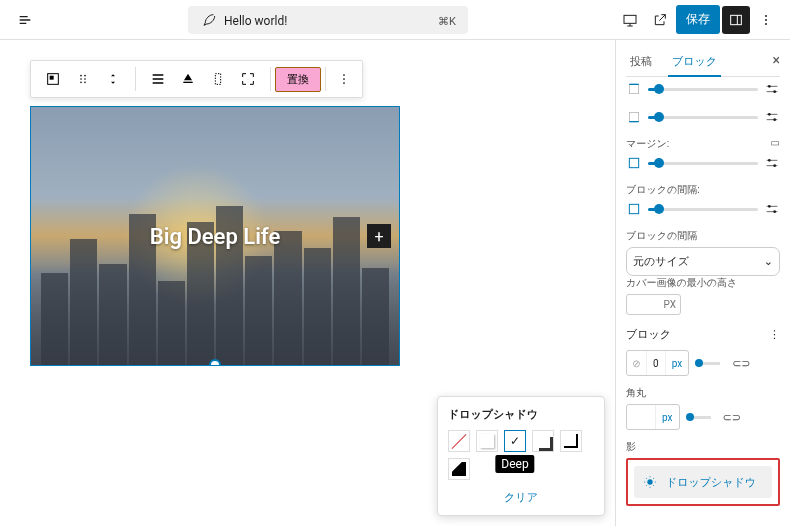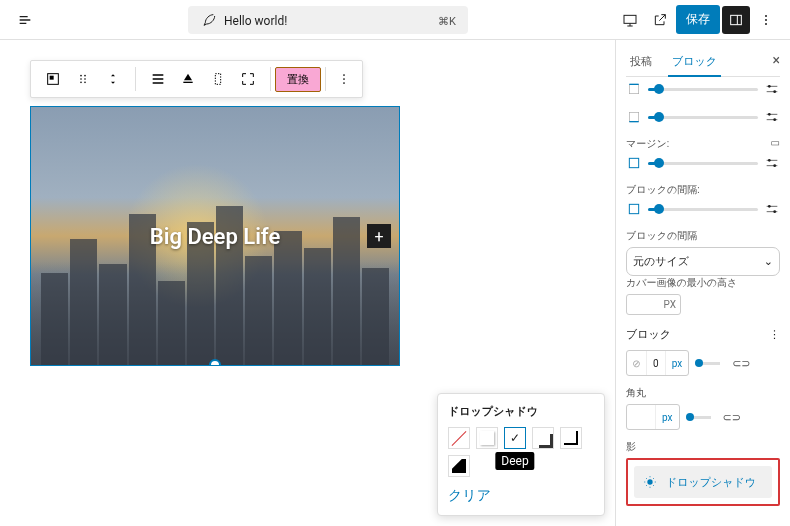--- a/index.html
+++ b/index.html
@@ -30,21 +30,21 @@
 .resize-handle{position:absolute;bottom:-6px;left:50%;transform:translateX(-50%);width:12px;height:12px;background:#fff;border:2px solid #007cba;border-radius:50%;z-index:5}
 .shadow-popover{position:absolute;right:10px;bottom:10px;width:168px;background:#fff;border:1px solid #ddd;box-shadow:0 2px 10px rgba(0,0,0,0.15);padding:10px;border-radius:4px}
 .shadow-popover h4{font-size:11px;font-weight:600;margin-bottom:8px}
 .shadow-swatches{display:flex;gap:6px;margin-bottom:10px;flex-wrap:wrap}
 .shadow-sw{width:22px;height:22px;border:1px solid #ddd;cursor:pointer;position:relative;background:#fff}
 .shadow-sw.none::after{content:"";position:absolute;top:50%;left:0;right:0;border-top:1px solid #d63638;transform:rotate(-45deg)}
 .shadow-sw.selected{border:1px solid #007cba}
 .shadow-sw.selected::after{content:"✓";position:absolute;inset:0;display:flex;align-items:center;justify-content:center;font-size:12px}
 .shadow-sw .inner{position:absolute;inset:3px}
 .sw-tip{position:absolute;top:24px;left:50%;transform:translateX(-50%);background:#000;color:#fff;font-size:12px;padding:2px 6px;border-radius:2px;white-space:nowrap}
-.shadow-popover .clear{text-align:left;color:#007cba;font-size:14px;cursor:pointer}
+.shadow-popover .clear{text-align:center;color:#007cba;font-size:11px;cursor:pointer}
 .sidebar{width:175px;border-left:1px solid #e0e0e0;padding:8px 10px;overflow-y:auto;font-size:11px}
 .sb-tabs{display:flex;gap:12px;border-bottom:1px solid #e0e0e0;margin-bottom:4px;position:relative}
 .sb-tab{padding:6px 4px;cursor:pointer;color:#555}
 .sb-tab.active{color:#007cba;border-bottom:2px solid #007cba;margin-bottom:-1px;font-weight:500}
 .sb-close{position:absolute;right:0;top:4px;cursor:pointer;font-size:14px;color:#555}
 .sb-row{display:flex;align-items:center;gap:6px;margin-bottom:12px}
 .sb-icon{width:16px;height:16px;display:flex;align-items:center;justify-content:center;flex-shrink:0}
 .range{flex:1;height:3px;background:#ddd;border-radius:2px;position:relative}
 .range::after{content:"";position:absolute;left:0;top:0;bottom:0;width:10%;background:#007cba;border-radius:2px}
 .range-thumb{position:absolute;left:10%;top:50%;transform:translate(-50%,-50%);width:10px;height:10px;background:#007cba;border-radius:50%}

